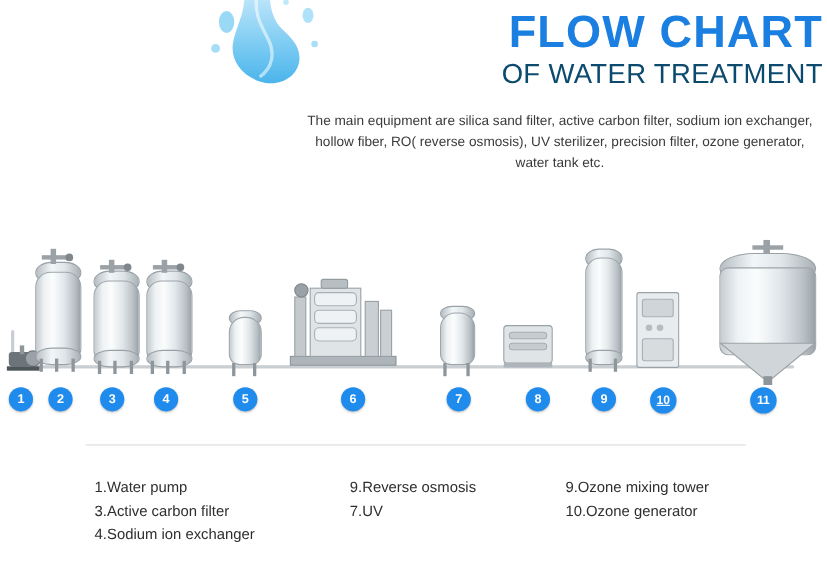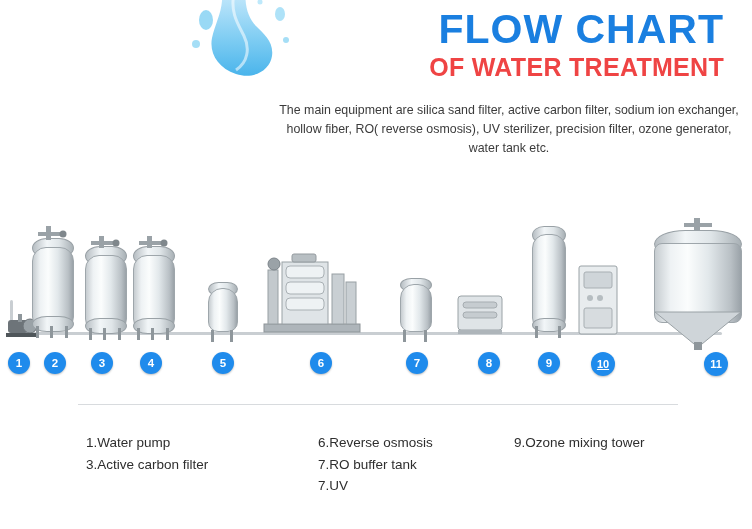--- a/index.html
+++ b/index.html
@@ -7,27 +7,27 @@
     width:752px;height:529px;
     background:#ffffff;
     font-family:"Liberation Sans", sans-serif;
     color:#333;
     overflow:hidden;
     position:relative;
   }
   #page{position:relative;width:752px;height:529px;}
 
   
-  .title-block{position:absolute;left:394px;top:6px;width:330px;text-align:right;}
+  .title-block{position:absolute;left:418px;top:6px;width:330px;text-align:right;}
   .title-main{
     font-size:41px;line-height:46px;font-weight:bold;color:#1a7fe0;
     letter-spacing:1px;
   }
   .title-sub{
-    font-size:25px;line-height:30px;font-weight:bold;color:#ef4444;
+    font-size:25px;line-height:30px;font-weight:normal;color:#0c4a6e;
     letter-spacing:0.3px;
   }
   .intro{
     position:absolute;left:278px;top:101px;width:462px;
     font-size:12.4px;line-height:19px;color:#3b3b3b;text-align:center;
   }
 
   
   .splash{position:absolute;left:160px;top:-10px;width:150px;height:95px;}
 
@@ -243,33 +243,34 @@
     <div class="badge" style="left:8px;">1</div>
     <div class="badge" style="left:44px;">2</div>
     <div class="badge" style="left:91px;">3</div>
     <div class="badge" style="left:140px;">4</div>
     <div class="badge" style="left:212px;">5</div>
     <div class="badge" style="left:310px;">6</div>
     <div class="badge" style="left:406px;">7</div>
     <div class="badge" style="left:478px;">8</div>
     <div class="badge" style="left:538px;">9</div>
     <div class="badge wide" style="left:591px;text-decoration:underline;">10</div>
-    <div class="badge wide" style="left:704px;">11</div>
+    <div class="badge wide" style="left:682px;">11</div>
   </div>
 
   <div class="divider"></div>
 
   <div class="legend">
     <div class="legend-col c1">
       <div class="legend-item">1.Water pump</div>
       <div class="legend-item">3.Active carbon filter</div>
+      <div class="legend-item">4.Sodium ion exchanger</div>
     </div>
     <div class="legend-col c2">
-      <div class="legend-item">6.Reverse osmosis</div>
-      <div class="legend-item">7.RO buffer tank</div>
+      <div class="legend-item">9.Reverse osmosis</div>
       <div class="legend-item">7.UV</div>
     </div>
     <div class="legend-col c3">
       <div class="legend-item">9.Ozone mixing tower</div>
+      <div class="legend-item">10.Ozone generator</div>
     </div>
   </div>
 
 </div>
 
 </body></html>

